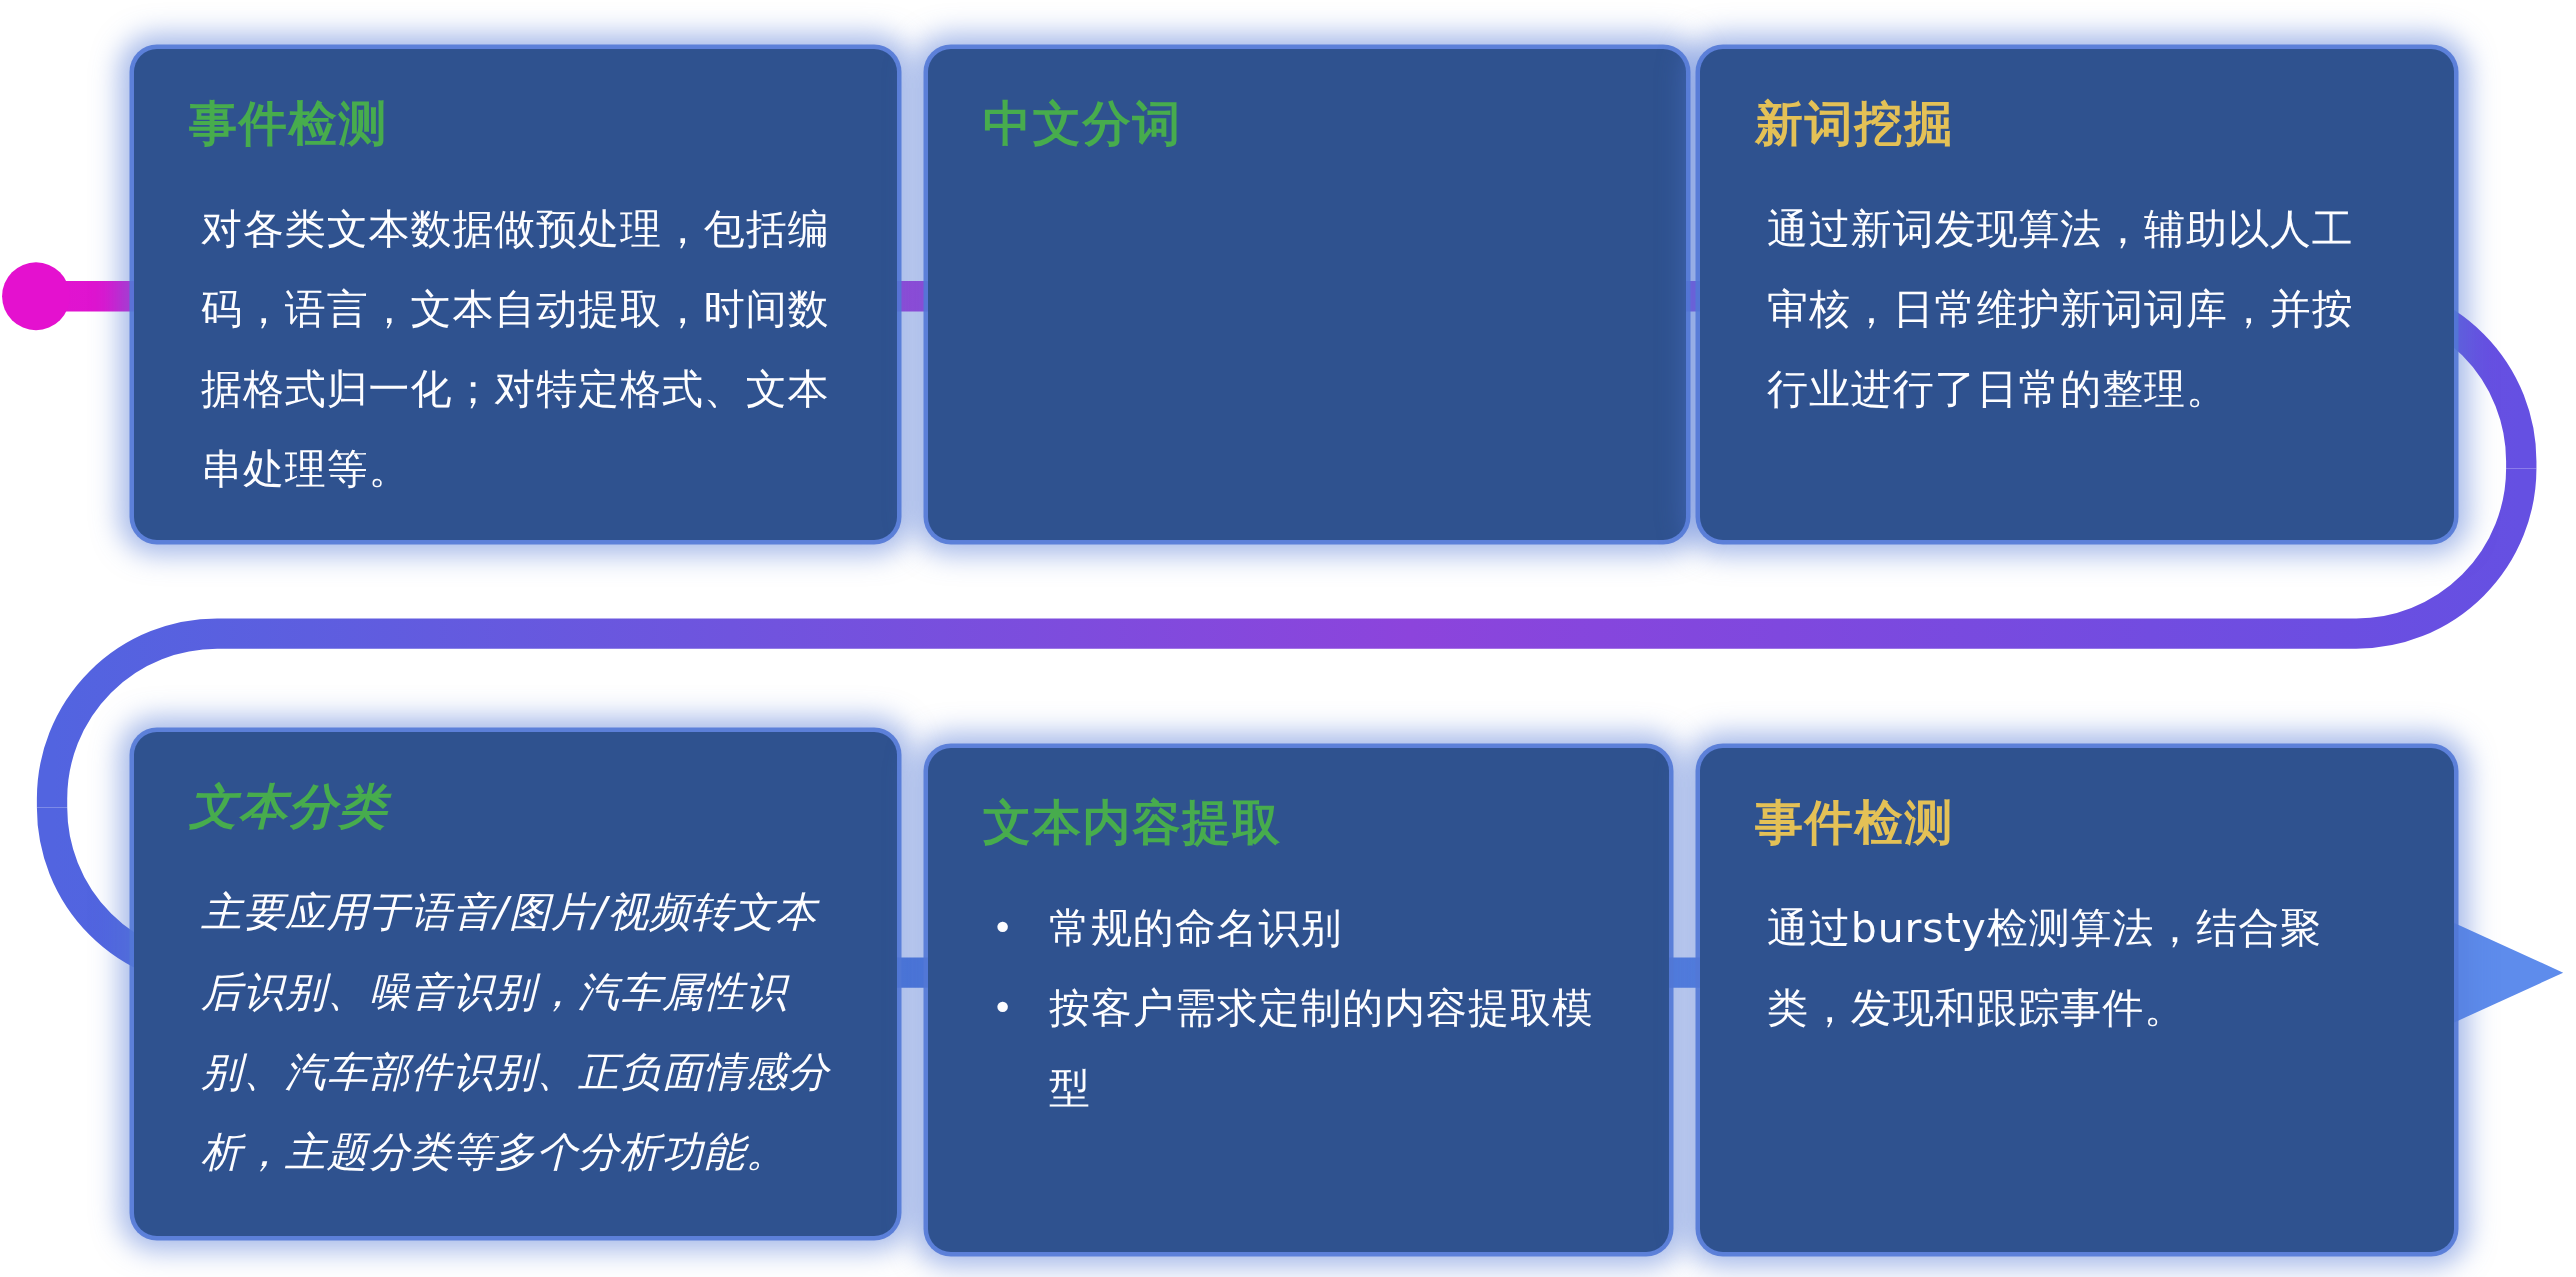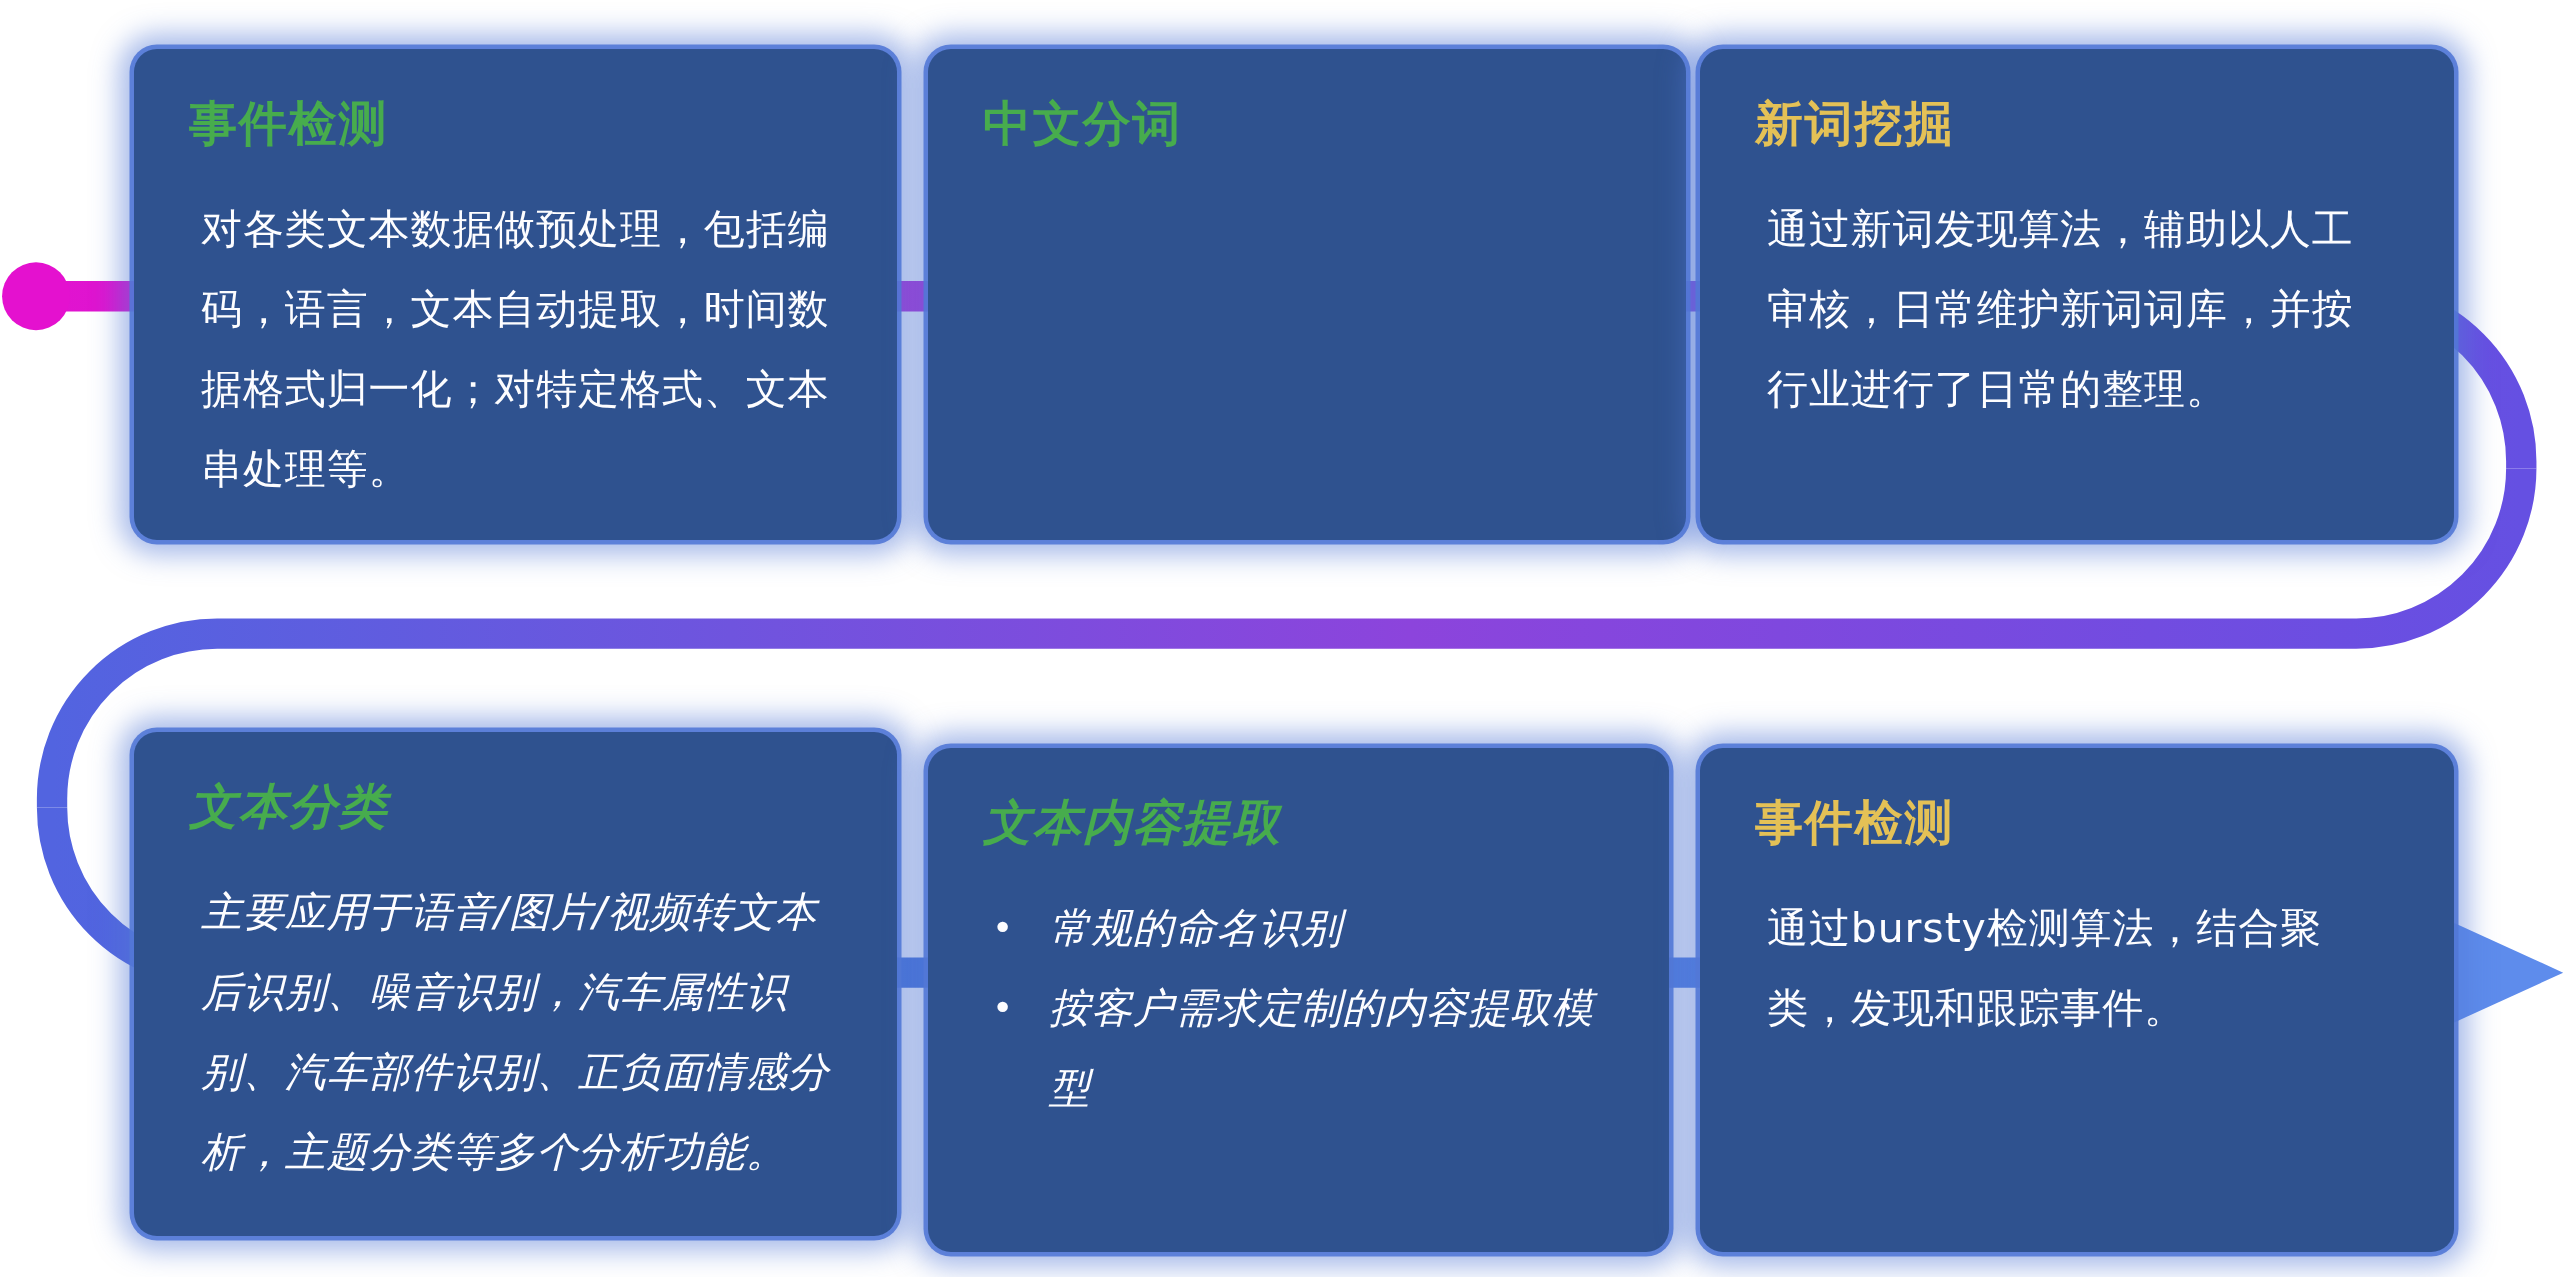--- a/index.html
+++ b/index.html
@@ -65,21 +65,21 @@
     left: 9px;
     top: 0;
     color: #fdfdff;
     font-size: 36px;
   }
   
   #card-0 { left: 134px;  top: 49px;  width: 763px; height: 491px; }
   #card-1 { left: 928px; top: 49px;  width: 758px; height: 491px; }
   #card-2 { left: 1700px; top: 49px;  width: 754px; height: 491px; }
   #card-3 { left: 134px;  top: 732px; width: 763px; height: 504px; font-style: italic; }
-  #card-4 { left: 928px; top: 748px; width: 741px; height: 504px; font-style: italic; }
+  #card-4 { left: 928px; top: 748px; width: 741px; height: 504px; }
   #card-5 { left: 1700px; top: 748px; width: 754px; height: 504px; }
 </style>
 </head>
 <body>
 
 <div id="stage">
 
   <svg id="flow-svg" width="2576" height="1277" viewBox="0 0 2886 1431" aria-hidden="true">
     <defs>
       <linearGradient id="g-top" gradientUnits="userSpaceOnUse" x1="0" y1="0" x2="2825" y2="0">

